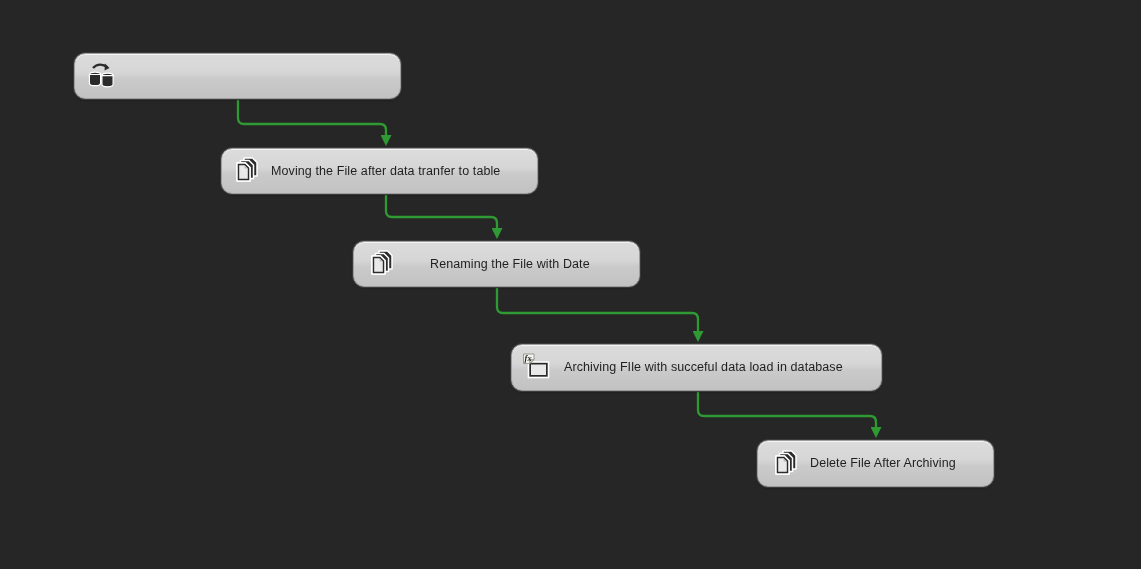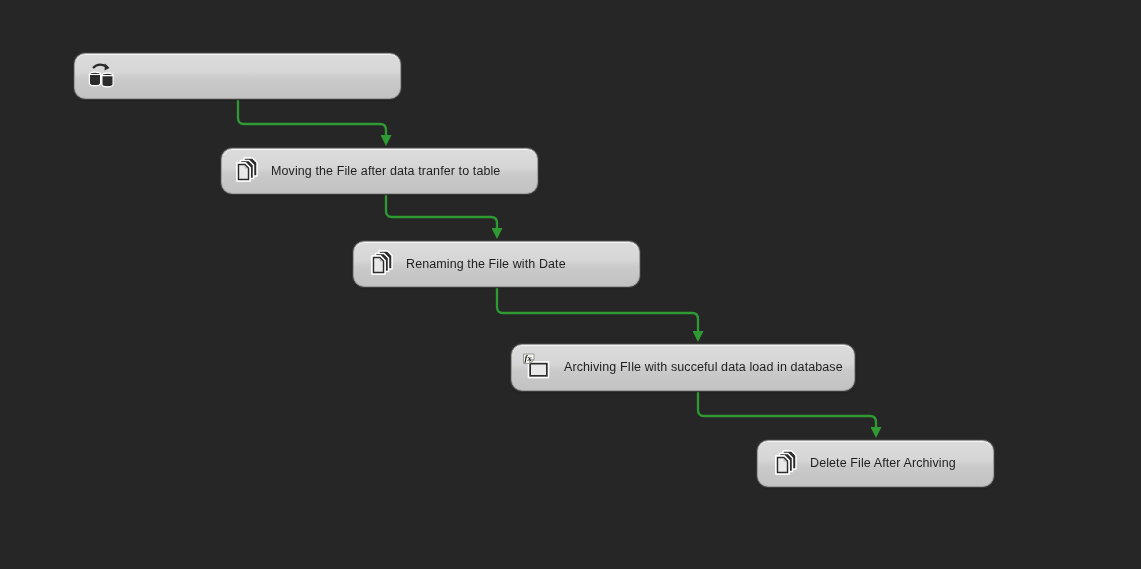--- a/index.html
+++ b/index.html
@@ -109,37 +109,37 @@
           <path d="M9,9 L17.5,9 L22,13.5 L22,27 L9,27 Z"></path>
         </g>
         <path d="M9,9 L17.5,9 L22,13.5 L22,27 L9,27 Z" fill="#2b2b2b" stroke="#fff" stroke-width="1.5" stroke-linejoin="round"></path>
         <path d="M11.2,11.2 L16.6,11.2 L19.8,14.4 L19.8,24.8 L11.2,24.8 Z" fill="#e9e9e9" stroke="none"></path>
         <path d="M16.6,11.2 L19.8,14.4 L16.6,14.4 Z" fill="#b8b8b8" stroke="none"></path>
       </svg>
     </span>
     <span class="node-label">Moving the File after data tranfer to table</span>
   </div>
 
-  <div class="node" style="left:353px; top:241px; width:287px; height:46px;">
+  <div class="node" style="left:353px; top:241px; width:287px; height:46px;gap:24px;">
     <span class="node-icon">
       <svg class="icon-svg" viewBox="0 0 34 34" aria-hidden="true">
         <g stroke="#ffffff" stroke-width="1.5" fill="#2b2b2b" stroke-linejoin="round">
           <path d="M16,4 L24.5,4 L29,8.5 L29,22 L16,22 Z"></path>
           <path d="M12.5,6.5 L21,6.5 L25.5,11 L25.5,24.5 L12.5,24.5 Z"></path>
           <path d="M9,9 L17.5,9 L22,13.5 L22,27 L9,27 Z"></path>
         </g>
         <path d="M9,9 L17.5,9 L22,13.5 L22,27 L9,27 Z" fill="#2b2b2b" stroke="#fff" stroke-width="1.5" stroke-linejoin="round"></path>
         <path d="M11.2,11.2 L16.6,11.2 L19.8,14.4 L19.8,24.8 L11.2,24.8 Z" fill="#e9e9e9" stroke="none"></path>
         <path d="M16.6,11.2 L19.8,14.4 L16.6,14.4 Z" fill="#b8b8b8" stroke="none"></path>
       </svg>
     </span>
     <span class="node-label">Renaming the File with Date</span>
   </div>
 
-  <div class="node" style="left:511px; top:344px; width:344px; height:47px;">
+  <div class="node" style="left:511px; top:344px; width:371px; height:47px;">
     <span class="node-icon">
       <svg class="icon-svg" viewBox="0 0 34 34" aria-hidden="true">
 
         <rect x="7.5" y="11" width="20" height="15.5" fill="#2b2b2b" stroke="#ffffff" stroke-width="1.6"></rect>
         <rect x="10" y="13.5" width="15" height="10.5" fill="#e9e9e9" stroke="none"></rect>
 
         <path d="M2.5,3 L13,3 L13,8.6 L8.6,12.6 L2.5,12.6 Z" fill="#f4f4ec" stroke="#8e8e8e" stroke-width="0.9"></path>
         <path d="M13,8.6 L8.6,12.6 L8.6,8.6 Z" fill="#d8d8cc" stroke="#8e8e8e" stroke-width="0.8"></path>
         <text x="3.6" y="10.2" font-family="'Liberation Serif', serif" font-size="8.4" font-style="italic" font-weight="bold" fill="#1b1b1b">fx</text>
       </svg>

